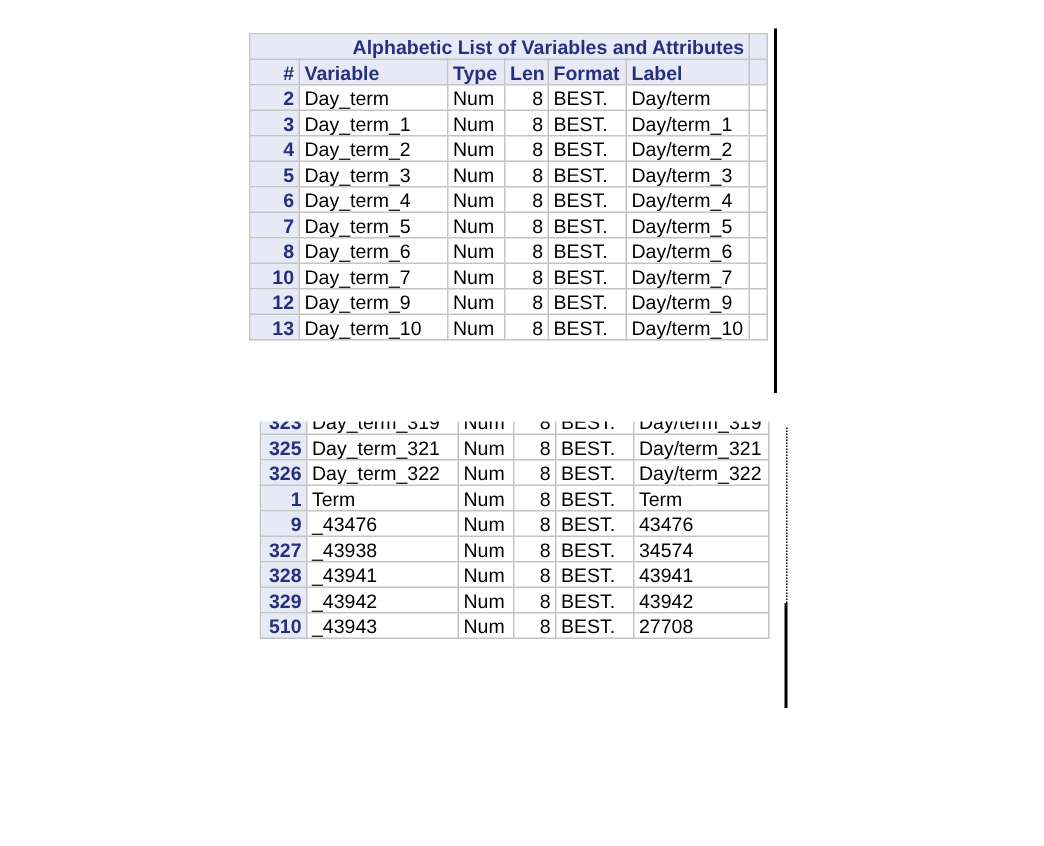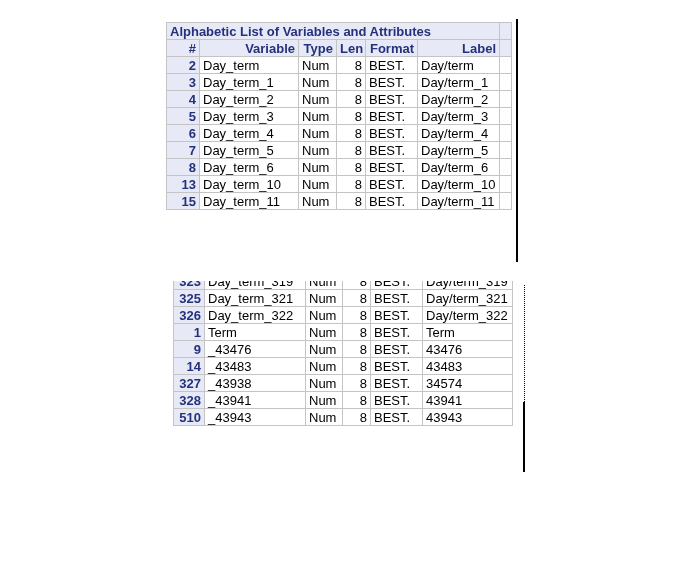--- a/index.html
+++ b/index.html
@@ -6,22 +6,22 @@
   .page{
     position:relative;width:696px;height:564px;background:#ffffff;overflow:hidden;
     font-family:"Liberation Sans",sans-serif;font-size:13px;color:#000;
   }
   table.sas{border-collapse:collapse;table-layout:fixed;background:#fff;}
   table.sas td,table.sas th{
     border:1px solid var(--border,#c4c4c4);
     padding:0 3px;height:16px;line-height:15px;
     overflow:hidden;white-space:nowrap;font-size:13px;
   }
-  .hdr{background:var(--header-bg,#e7eaf6);color:var(--navy,#25317c);font-weight:bold;text-align:right;}
-  .title-cell{text-align:left;font-size:13px;}
+  .hdr{background:var(--header-bg,#e7eaf6);color:var(--navy,#25317c);font-weight:bold;text-align:left;}
+  .title-cell{text-align:right;font-size:13px;}
   .c-num{background:var(--header-bg,#e7eaf6);color:var(--navy,#25317c);font-weight:bold;text-align:right;}
   .c-len{text-align:right;}
   .c-var,.c-type,.c-fmt,.c-lab{text-align:left;}
   .t2-wrap{position:absolute;left:173px;top:281px;width:341px;height:191px;overflow:hidden;}
   .t2-wrap table{margin-top:-9px;}
   .vline-solid{position:absolute;background:#000;}
   .vline-dashed{position:absolute;width:0;border-left:1px dotted #000;}
 </style>
 </head>
 <body>
@@ -111,35 +111,44 @@
         <tr>
           <td class="c-num">8</td>
           <td class="c-var">Day_term_6</td>
           <td class="c-type">Num</td>
           <td class="c-len">8</td>
           <td class="c-fmt">BEST.</td>
           <td class="c-lab">Day/term_6</td>
           <td></td>
         </tr>
         <tr>
+          <td class="c-num">10</td>
+          <td class="c-var">Day_term_7</td>
+          <td class="c-type">Num</td>
+          <td class="c-len">8</td>
+          <td class="c-fmt">BEST.</td>
+          <td class="c-lab">Day/term_7</td>
+          <td></td>
+        </tr>
+        <tr>
+          <td class="c-num">12</td>
+          <td class="c-var">Day_term_9</td>
+          <td class="c-type">Num</td>
+          <td class="c-len">8</td>
+          <td class="c-fmt">BEST.</td>
+          <td class="c-lab">Day/term_9</td>
+          <td></td>
+        </tr>
+        <tr>
           <td class="c-num">13</td>
           <td class="c-var">Day_term_10</td>
           <td class="c-type">Num</td>
           <td class="c-len">8</td>
           <td class="c-fmt">BEST.</td>
           <td class="c-lab">Day/term_10</td>
-          <td></td>
-        </tr>
-        <tr>
-          <td class="c-num">15</td>
-          <td class="c-var">Day_term_11</td>
-          <td class="c-type">Num</td>
-          <td class="c-len">8</td>
-          <td class="c-fmt">BEST.</td>
-          <td class="c-lab">Day/term_11</td>
           <td></td>
         </tr>
       </tbody>
   </table>
 
   <div class="vline-solid" style="left:516px;top:19px;width:2px;height:243px;"></div>
 
   <div class="t2-wrap">
     <table class="sas" style="width:339px;">
       <colgroup>
@@ -185,50 +194,50 @@
           </tr>
           <tr>
             <td class="c-num">9</td>
             <td class="c-var">_43476</td>
             <td class="c-type">Num</td>
             <td class="c-len">8</td>
             <td class="c-fmt">BEST.</td>
             <td class="c-lab">43476</td>
           </tr>
           <tr>
-            <td class="c-num">14</td>
-            <td class="c-var">_43483</td>
-            <td class="c-type">Num</td>
-            <td class="c-len">8</td>
-            <td class="c-fmt">BEST.</td>
-            <td class="c-lab">43483</td>
-          </tr>
-          <tr>
             <td class="c-num">327</td>
             <td class="c-var">_43938</td>
             <td class="c-type">Num</td>
             <td class="c-len">8</td>
             <td class="c-fmt">BEST.</td>
             <td class="c-lab">34574</td>
           </tr>
           <tr>
             <td class="c-num">328</td>
             <td class="c-var">_43941</td>
             <td class="c-type">Num</td>
             <td class="c-len">8</td>
             <td class="c-fmt">BEST.</td>
             <td class="c-lab">43941</td>
           </tr>
           <tr>
+            <td class="c-num">329</td>
+            <td class="c-var">_43942</td>
+            <td class="c-type">Num</td>
+            <td class="c-len">8</td>
+            <td class="c-fmt">BEST.</td>
+            <td class="c-lab">43942</td>
+          </tr>
+          <tr>
             <td class="c-num">510</td>
             <td class="c-var">_43943</td>
             <td class="c-type">Num</td>
             <td class="c-len">8</td>
             <td class="c-fmt">BEST.</td>
-            <td class="c-lab">43943</td>
+            <td class="c-lab">27708</td>
           </tr>
         </tbody>
     </table>
   </div>
 
   <div class="vline-dashed" style="left:524px;top:285px;height:117px;"></div>
   <div class="vline-solid" style="left:523px;top:402px;width:2px;height:70px;"></div>
 
 </div>
 

